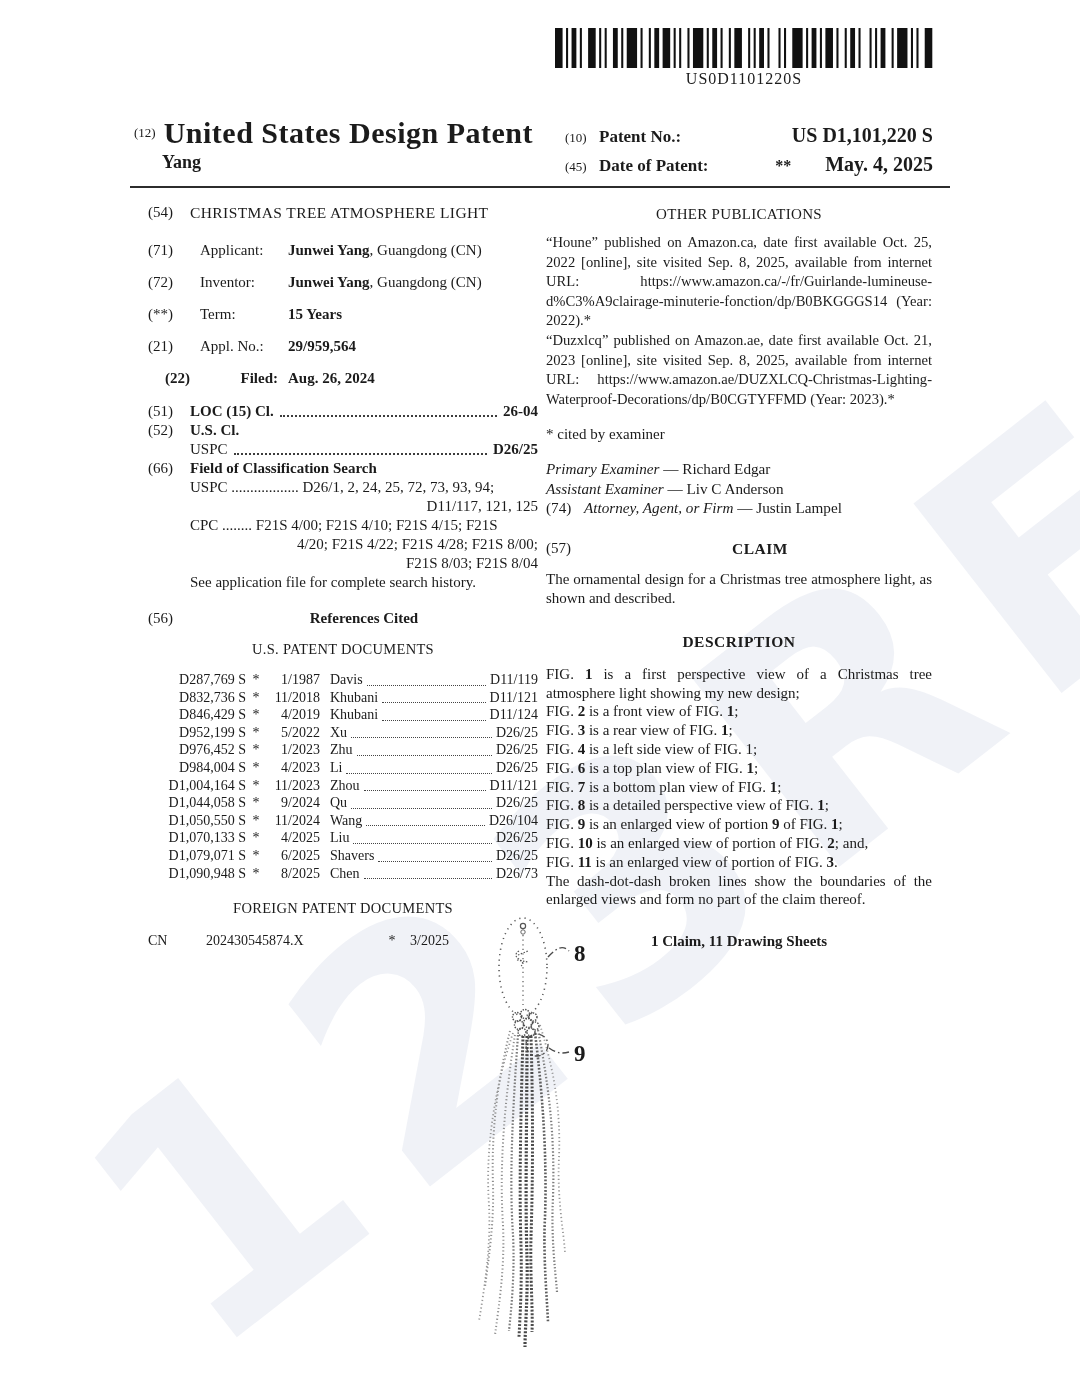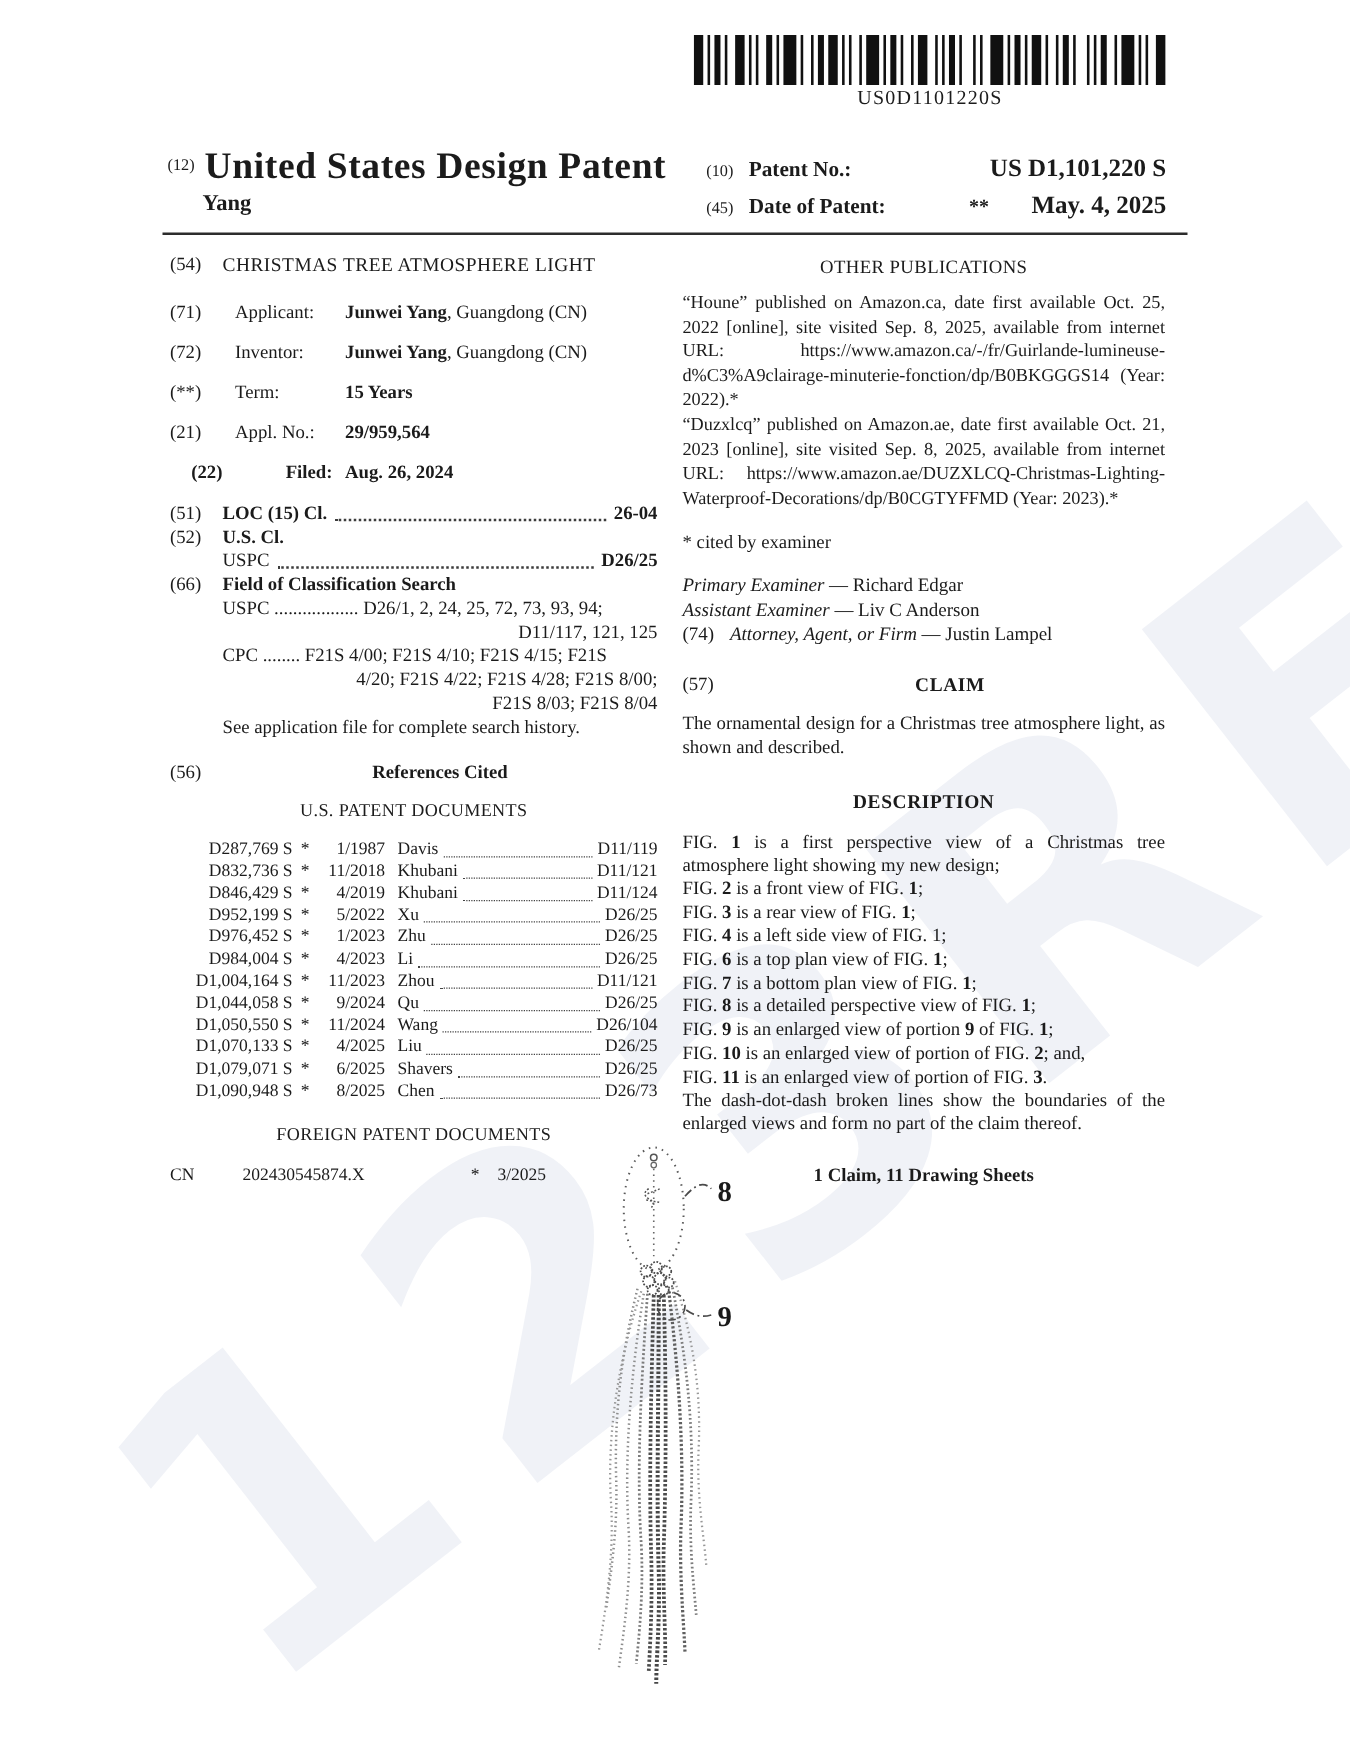--- a/index.html
+++ b/index.html
@@ -21,21 +21,21 @@
   .hdr-surname{position:absolute;left:162px;top:152px;font-size:18px;font-weight:bold;}
   .hdr-right{position:absolute;left:565px;top:124px;width:368px;}
   .hdr-row{display:flex;align-items:baseline;margin-bottom:6px;}
   .hdr-row .code{font-size:13px;width:34px;flex:none;}
   .hdr-row .lbl{font-size:17px;font-weight:bold;flex:none;}
   .hdr-row .spacer{flex:1;}
   .hdr-row .stars{font-size:16px;font-weight:bold;margin-right:34px;}
   .hdr-row .val{font-size:20px;font-weight:bold;}
   .hdr-rule{position:absolute;left:130px;top:186px;width:820px;border-top:2px solid #2c2c2c;}
   
-  .col-left{position:absolute;left:136px;top:204px;width:390px;}
+  .col-left{position:absolute;left:148px;top:204px;width:390px;}
   .col-right{position:absolute;left:546px;top:206px;width:386px;}
   
   .title-row{display:flex;margin-bottom:20px;}
   .gcode{width:42px;flex:none;font-size:15px;}
   .invention-title{font-size:15.5px;font-weight:normal;letter-spacing:0.4px;}
   .bib-row{display:flex;margin-bottom:15px;font-size:15px;gap:10px;}
   .bib-label{width:78px;flex:none;}
   .b{font-weight:bold;text-align:right;}
   .cls-row{display:flex;font-size:15px;line-height:19px;}
   .cls-content{flex:1;display:flex;}

